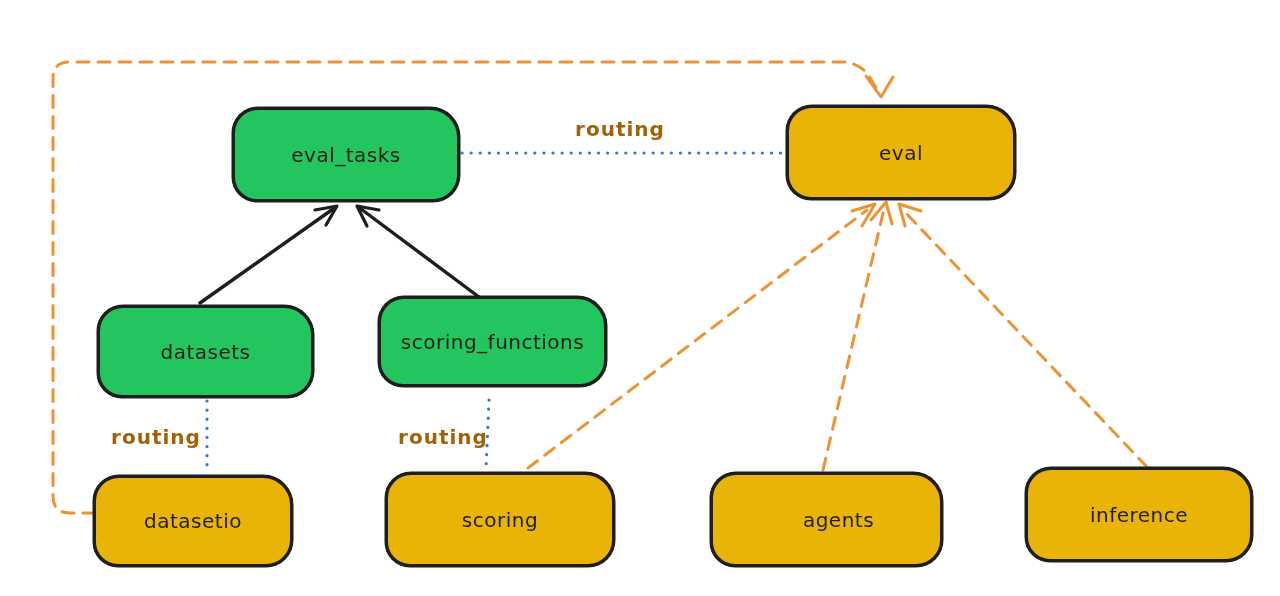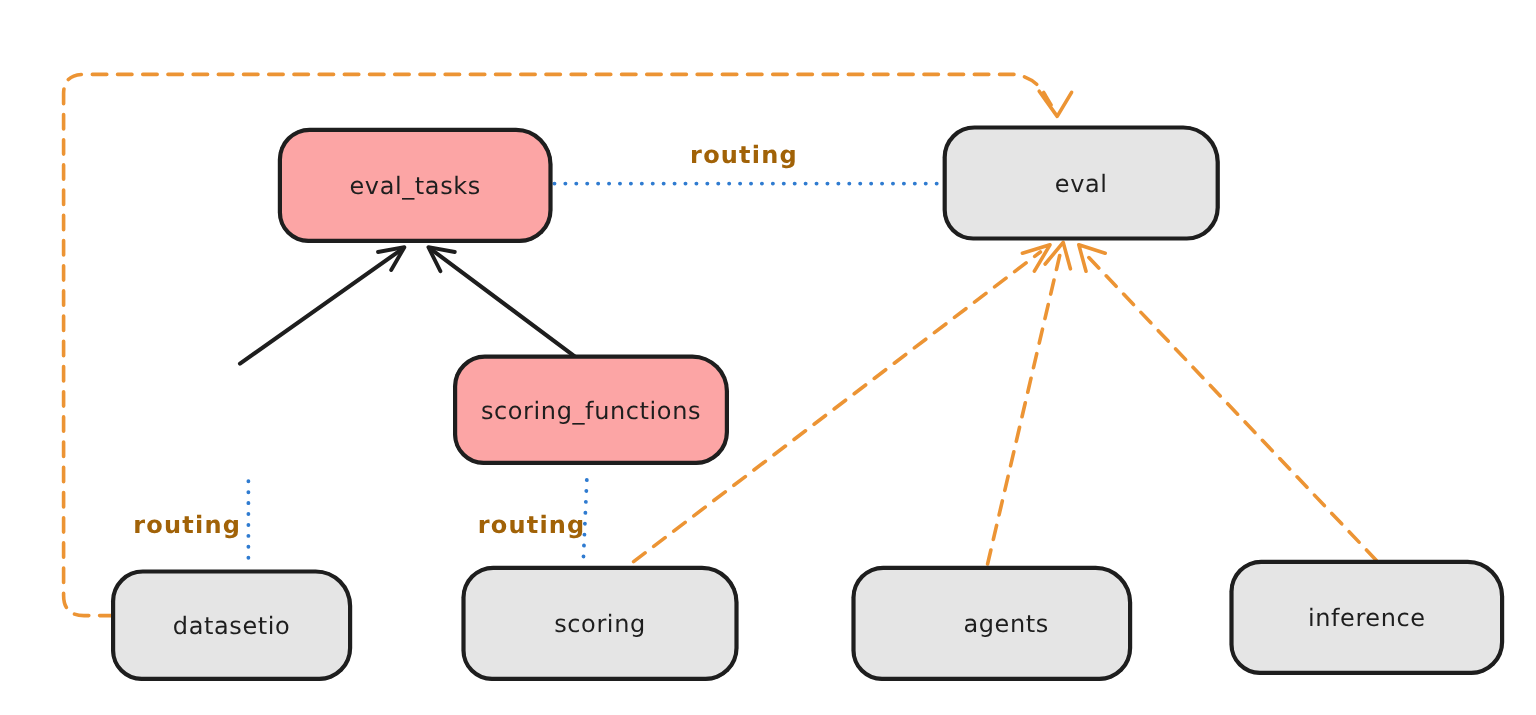--- a/index.html
+++ b/index.html
@@ -19,22 +19,22 @@
   .node {
     position: absolute;
     box-sizing: border-box;
     border: 3px solid #1e1e1e;
     border-radius: 26px 30px 27px 25px;
     display: flex;
     align-items: center;
     justify-content: center;
     box-shadow: 0 0 0 0.5px #1e1e1e;
   }
-  .node.blue  { background: #fca5a5; }
-  .node.green { background: #e5e5e5; }
+  .node.blue  { background: #22c55e; }
+  .node.green { background: #eab308; }
   .node-label {
     font-size: 20px;
     color: #1e1e1e;
     letter-spacing: 0.5px;
     white-space: nowrap;
   }
   .edge-label {
     position: absolute;
     transform: translate(-50%, -50%);
     font-size: 20px;
@@ -70,20 +70,23 @@
     <path d="M871,220 L886,202 L892,224" stroke="#ec9434" stroke-width="3" stroke-linecap="round" stroke-linejoin="round"></path>
 
     <path d="M1147,467 L903,210" stroke="#ec9434" stroke-width="3" stroke-linecap="round" stroke-dasharray="12 9"></path>
     <path d="M905,226 L899,204 L921,211" stroke="#ec9434" stroke-width="3" stroke-linecap="round" stroke-linejoin="round"></path>
   </svg>
 
   <div class="node blue" style="left:232px; top:107px; width:228px; height:95px;">
     <span class="node-label">eval_tasks</span>
   </div>
 
+  <div class="node blue" style="left:97px; top:305px; width:217px; height:93px;">
+    <span class="node-label">datasets</span>
+  </div>
 
   <div class="node blue" style="left:378px; top:296px; width:229px; height:91px;">
     <span class="node-label">scoring_functions</span>
   </div>
 
   <div class="node green" style="left:786px; top:105px; width:230px; height:95px;">
     <span class="node-label">eval</span>
   </div>
 
   <div class="node green" style="left:93px; top:475px; width:200px; height:92px;">

